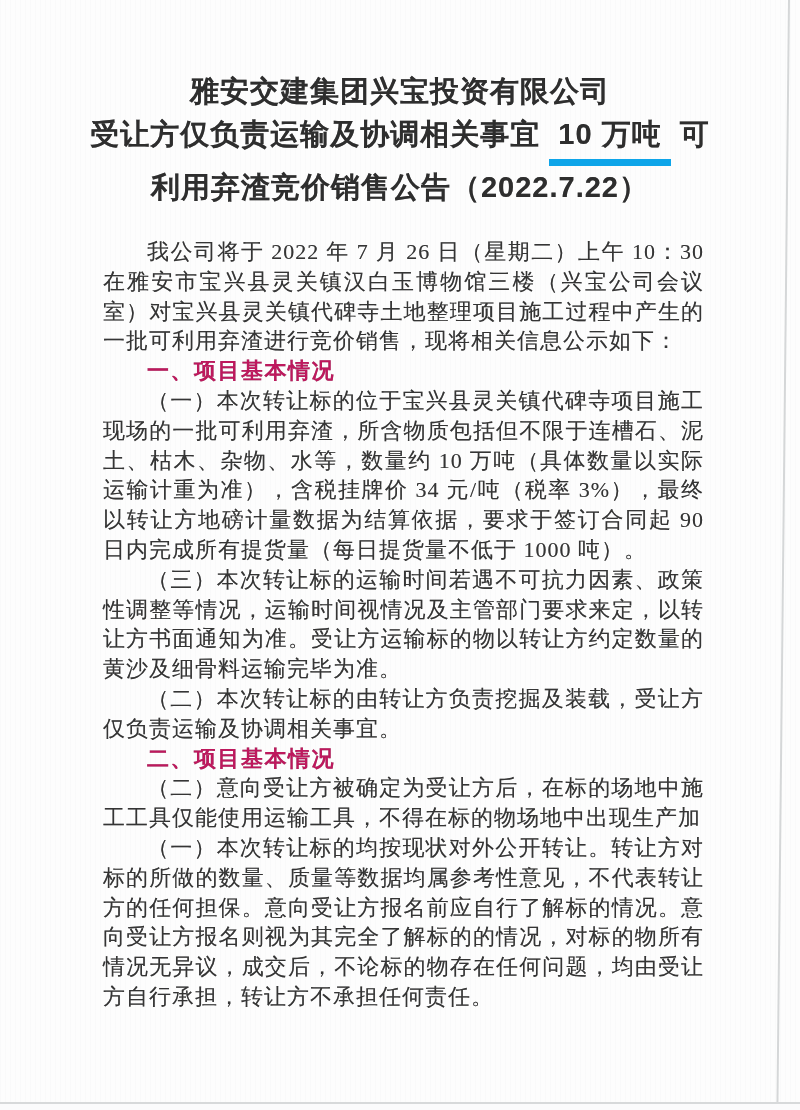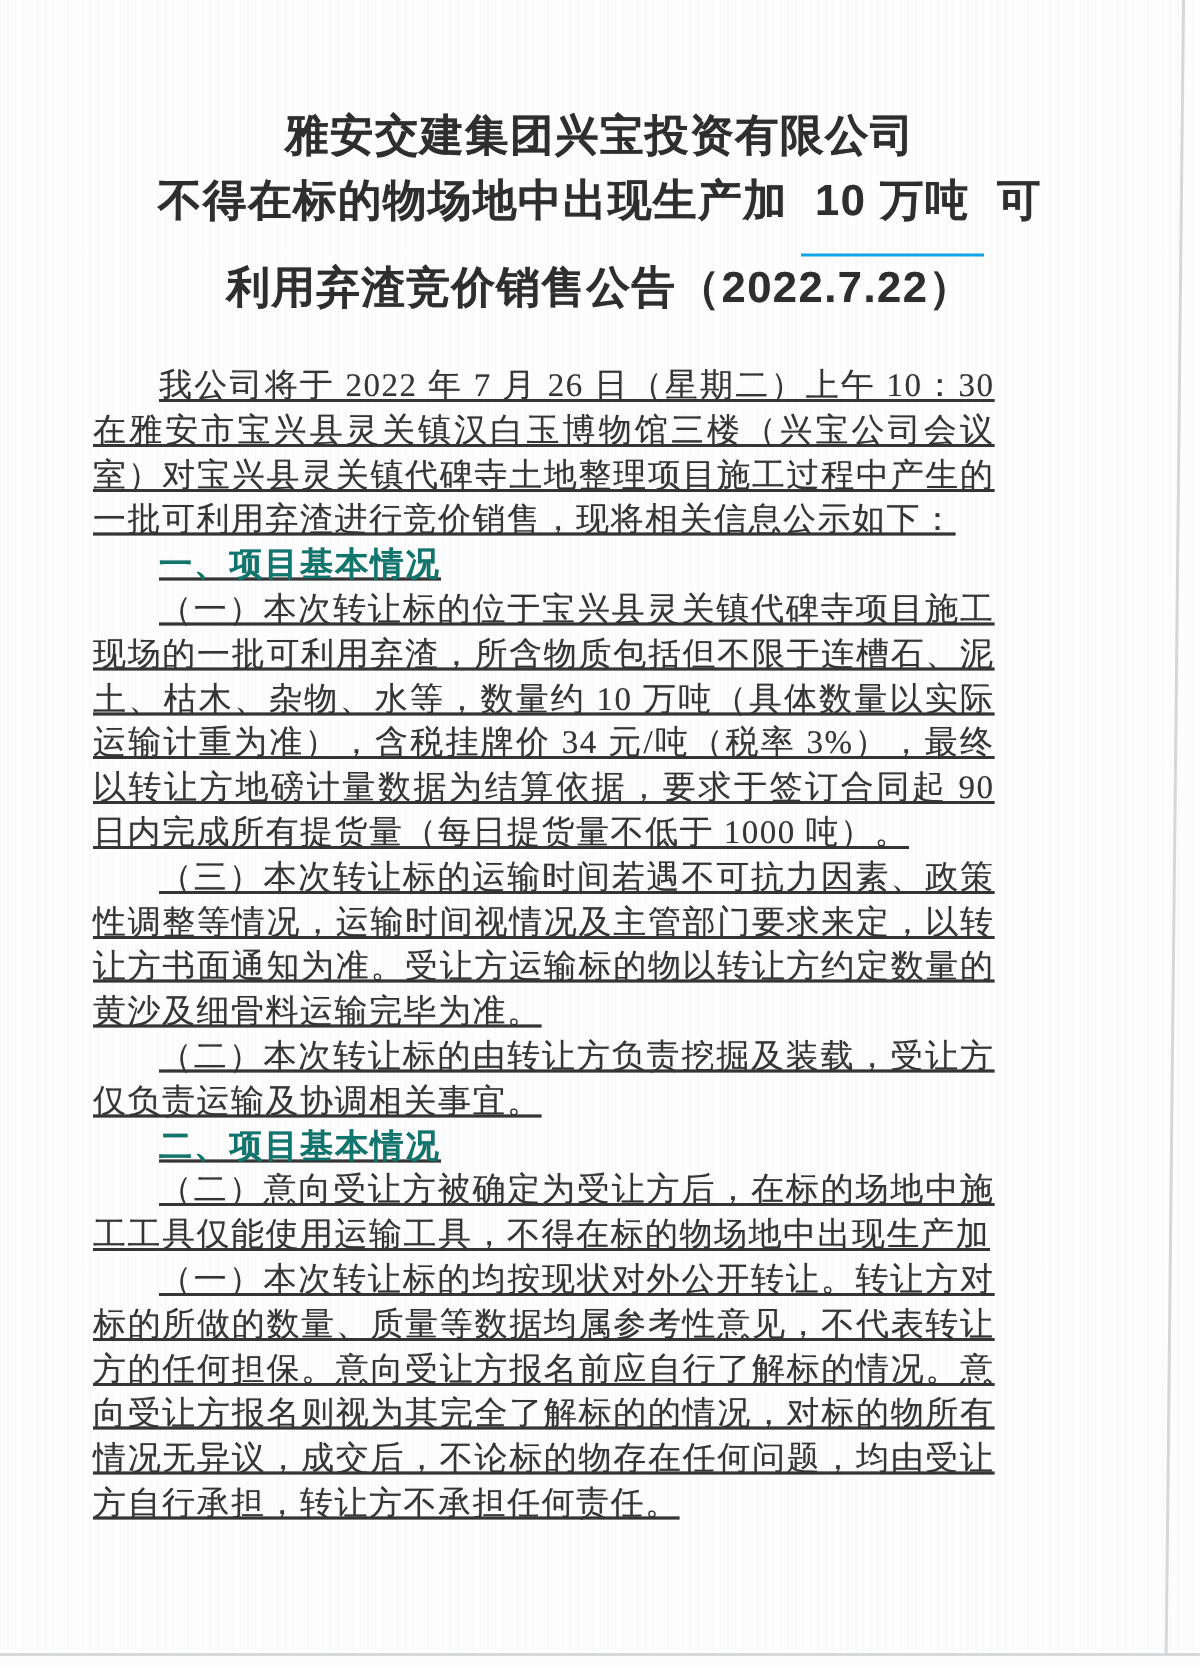--- a/index.html
+++ b/index.html
@@ -65,60 +65,59 @@
     font-weight: 700;
     font-size: 29px;
     line-height: 43px;
     color: #2e2e2e;
     letter-spacing: 1px;
     text-shadow: 0 0 0.5px rgba(46,46,46,0.55);
   }
   .title-line { white-space: nowrap; text-align: center; }
   .underlined-qty {
     display: inline-block;
-    padding: 0 9px 13px 9px;
-    border-bottom: 2px solid #0ea5e9;
+    padding: 0 9px 3px 9px;
+    border-bottom: 7px solid #0ea5e9;
   }
 
   .content {
     position: relative;
-    margin: 28px 0 0 62px;
+    margin: 28px 0 0 103px;
     width: 601px;
     font-size: 22px;
     line-height: 29.8px;
     letter-spacing: 1px;
     color: #353535;
     text-align: justify;
     text-justify: inter-character;
     text-shadow: 0 0 0.6px rgba(53,53,53,0.45);
-    text-decoration: underline;
   }
   .content p {
     margin: 0;
     padding: 0;
     text-indent: 2em;
   }
   .content p.section-heading {
     font-family: "Liberation Sans", "DejaVu Sans", sans-serif;
     font-weight: 700;
-    color: #0f766e;
+    color: #be185d;
     letter-spacing: 1.5px;
   }
 </style>
 </head>
 <body>
 
 <div class="page">
 
   <div class="scan-texture"></div>
 
   <div class="title-block">
     <div class="title-line">雅安交建集团兴宝投资有限公司</div>
     <div class="title-line">
-      <span>不得在标的物场地中出现生产加 </span><span class="underlined-qty">10 万吨</span><span> 可</span>
+      <span>受让方仅负责运输及协调相关事宜 </span><span class="underlined-qty">10 万吨</span><span> 可</span>
     </div>
     <div class="title-line">利用弃渣竞价销售公告（2022.7.22）</div>
   </div>
 
   <div class="content">
     <p>我公司将于 2022 年 7 月 26 日（星期二）上午 10：30 在雅安市宝兴县灵关镇汉白玉博物馆三楼（兴宝公司会议室）对宝兴县灵关镇代碑寺土地整理项目施工过程中产生的一批可利用弃渣进行竞价销售，现将相关信息公示如下：</p>
     <p class="section-heading">一、项目基本情况</p>
     <p>（一）本次转让标的位于宝兴县灵关镇代碑寺项目施工现场的一批可利用弃渣，所含物质包括但不限于连槽石、泥土、枯木、杂物、水等，数量约 10 万吨（具体数量以实际运输计重为准），含税挂牌价 34 元/吨（税率 3%），最终以转让方地磅计量数据为结算依据，要求于签订合同起 90 日内完成所有提货量（每日提货量不低于 1000 吨）。</p>
     <p>（三）本次转让标的运输时间若遇不可抗力因素、政策性调整等情况，运输时间视情况及主管部门要求来定，以转让方书面通知为准。受让方运输标的物以转让方约定数量的黄沙及细骨料运输完毕为准。</p>
     <p>（二）本次转让标的由转让方负责挖掘及装载，受让方仅负责运输及协调相关事宜。</p>

